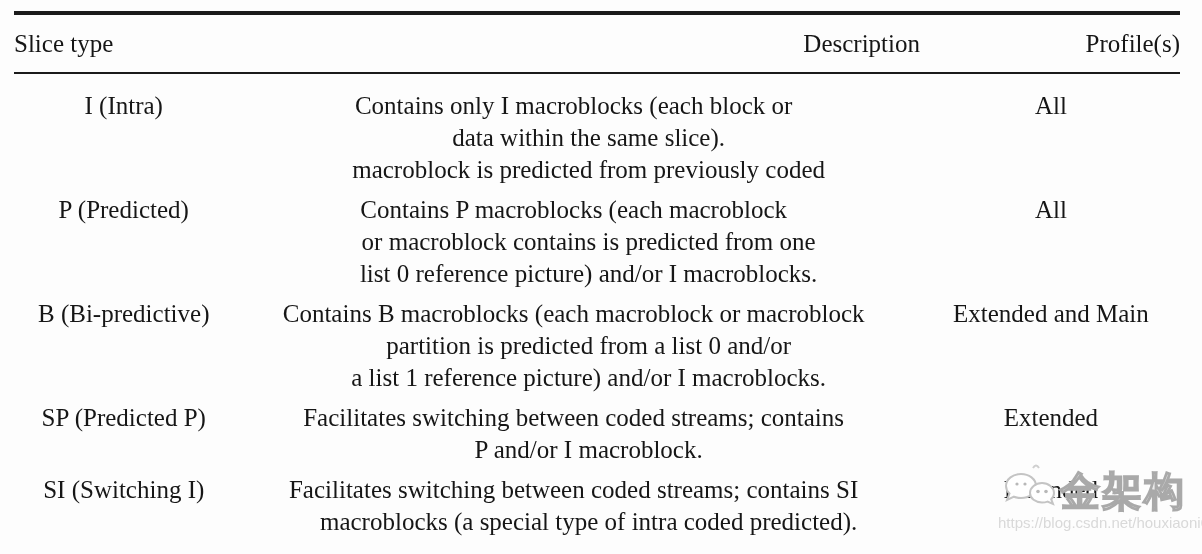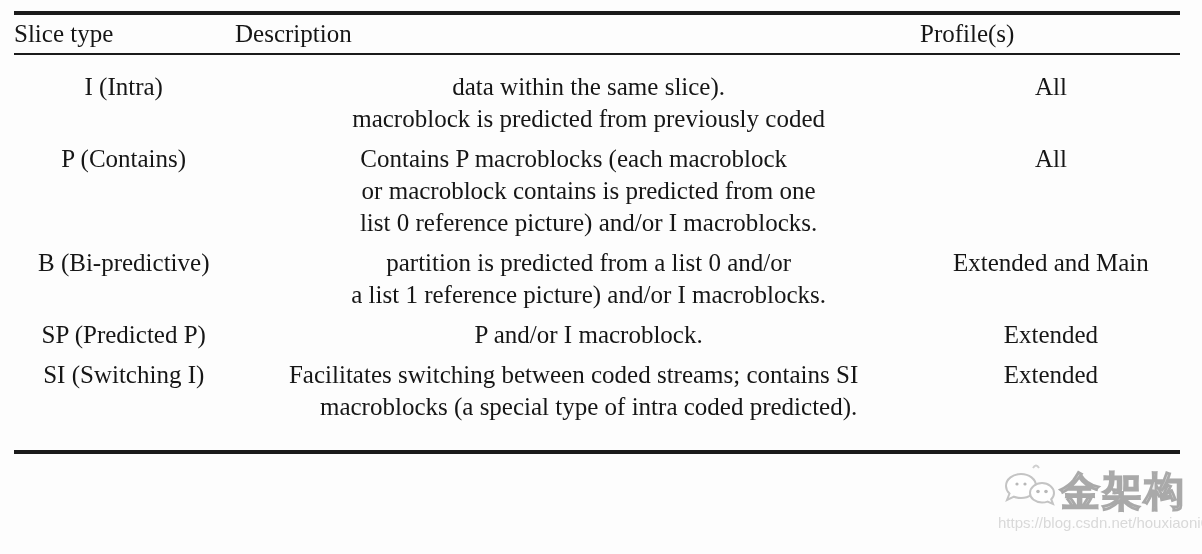--- a/index.html
+++ b/index.html
@@ -6,25 +6,25 @@
   .page {
     position:relative; width:1202px; height:554px;
     background:#fdfdfd; overflow:hidden;
     font-family:"Liberation Serif", serif; color:#161616;
   }
   .table { position:absolute; left:14px; top:0; width:1166px; }
   .rule { background:#1b1b1b; }
   .rule.thick { height:4px; }
   .rule.thin  { height:2px; }
   .rule.top   { margin-top:11px; }
-  .header-row { display:flex; height:38px; align-items:center; font-size:25px; }
+  .header-row { display:flex; height:57px; align-items:center; font-size:25px; }
   .col1 { width:221px; }
   .col2 { width:685px; }
   .col3 { width:260px; }
-  .header-row .col2, .header-row .col3 { text-align:left; }
+  .header-row .col2, .header-row .col3 { text-align:right; }
   .tbody { padding-top:16px; padding-bottom:11px;text-align:center; }
   .row { display:flex; font-size:25px; line-height:32px; margin-bottom:8px; }
   .row:last-child { margin-bottom:16px; }
   .desc-line.cont { padding-left:30px; }
   .cell-profiles { padding-left:8px; }
   
   .watermark { position:absolute; left:994px; top:458px; width:204px; height:80px; }
   .wm-icon { position:absolute; left:2px; top:2px; }
   .wm-brand {
     position:absolute; left:66px; top:6px;
@@ -48,45 +48,48 @@
     <div class="header-row">
       <div class="col1">Slice type</div>
       <div class="col2">Description</div>
       <div class="col3">Profile(s)</div>
     </div>
     <div class="rule thin"></div>
     <div class="tbody" id="table-body">
         <div class="row">
           <div class="col1">I (Intra)</div>
           <div class="col2">
+            <div class="desc-line">Contains only I macroblocks (each block or</div>
             <div class="desc-line cont">data within the same slice).</div>
             <div class="desc-line cont">macroblock is predicted from previously coded</div>
           </div>
           <div class="col3 cell-profiles">All</div>
         </div>
         <div class="row">
-          <div class="col1">P (Contains)</div>
+          <div class="col1">P (Predicted)</div>
           <div class="col2">
             <div class="desc-line">Contains P macroblocks (each macroblock</div>
             <div class="desc-line cont">or macroblock contains is predicted from one</div>
             <div class="desc-line cont">list 0 reference picture) and/or I macroblocks.</div>
           </div>
           <div class="col3 cell-profiles">All</div>
         </div>
         <div class="row">
           <div class="col1">B (Bi-predictive)</div>
           <div class="col2">
+            <div class="desc-line">Contains B macroblocks (each macroblock or macroblock</div>
             <div class="desc-line cont">partition is predicted from a list 0 and/or</div>
             <div class="desc-line cont">a list 1 reference picture) and/or I macroblocks.</div>
           </div>
           <div class="col3 cell-profiles">Extended and Main</div>
         </div>
         <div class="row">
           <div class="col1">SP (Predicted P)</div>
           <div class="col2">
+            <div class="desc-line">Facilitates switching between coded streams; contains</div>
             <div class="desc-line cont">P and/or I macroblock.</div>
           </div>
           <div class="col3 cell-profiles">Extended</div>
         </div>
         <div class="row">
           <div class="col1">SI (Switching I)</div>
           <div class="col2">
             <div class="desc-line">Facilitates switching between coded streams; contains SI</div>
             <div class="desc-line cont">macroblocks (a special type of intra coded predicted).</div>
           </div>

